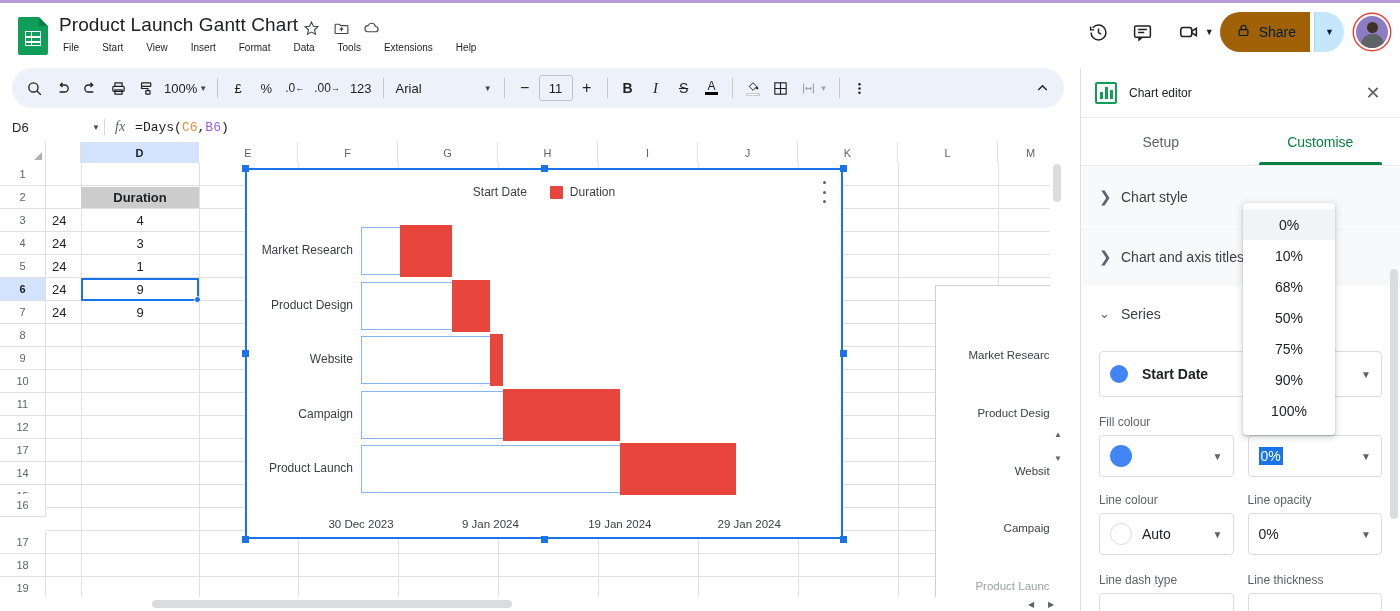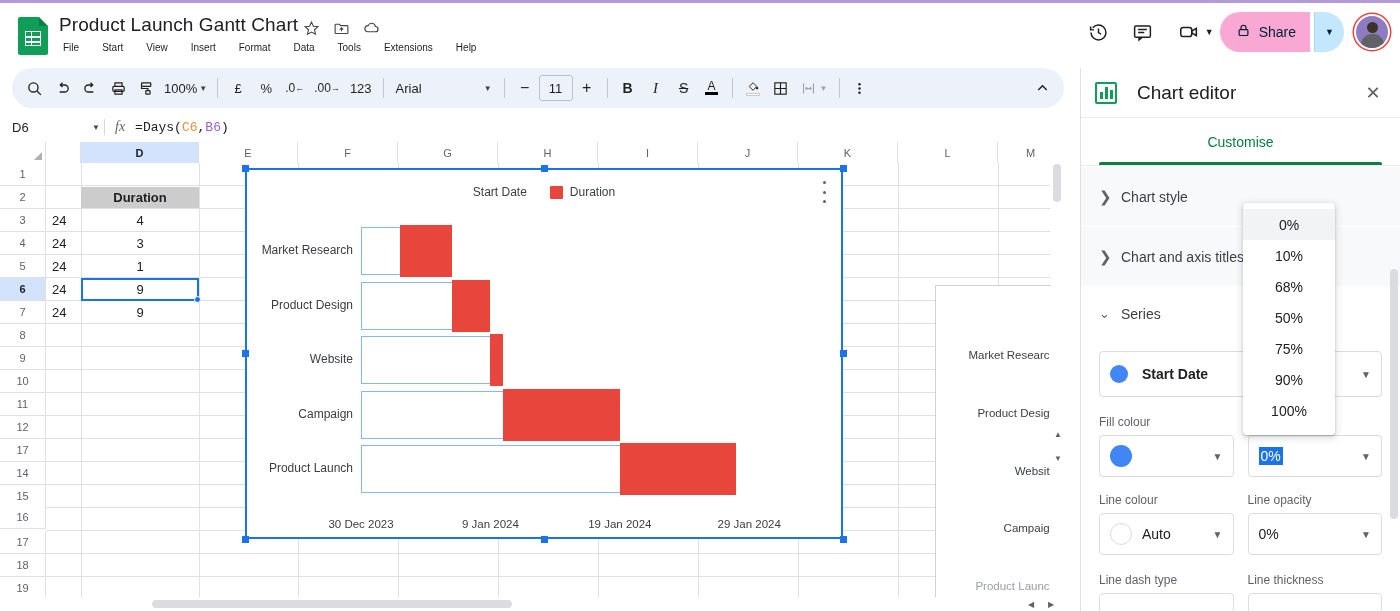--- a/index.html
+++ b/index.html
@@ -38,21 +38,21 @@
   .title-icons { position:absolute; left:303px; top:16px; display:flex; gap:13px; align-items:center;}
   .title-icons span { color:#444746; cursor:pointer; line-height:1; }
 
   .menubar { position:absolute; left:59px; top:37px; display:flex; gap:15px; }
   .menubar .mi { font-size:10px; color:#1f1f1f; padding:2px 4px; border-radius:4px; cursor:pointer;text-align:center; }
 
   .header-right { position:absolute; right:12px; top:9px; display:flex; align-items:center; gap:4px; }
   .hicon { width:40px; height:40px; border-radius:50%; display:flex; align-items:center; justify-content:center; cursor:pointer; color:#1f1f1f;}
   .meet-wrap{display:flex;align-items:center;cursor:pointer;border-radius:20px;padding:0 2px;}
   .share-btn {
-    display:flex; align-items:center; height:40px; background:#f9a8d4; border-radius:20px 0 0 20px;
+    display:flex; align-items:center; height:40px; background:#a16207; border-radius:20px 0 0 20px;
     padding:0 14px 0 16px; gap:8px; font-size:14px; color:#001d35; cursor:pointer; font-weight:500;justify-content:flex-end;
   }
   .share-caret{
     display:flex;align-items:center;justify-content:center;width:30px;height:40px;background:#c2e7ff;
     border-radius:0 20px 20px 0; cursor:pointer; border-left:1px solid #a8d5f2;
   }
   .avatar {
     width:32px; height:32px; border-radius:50%; margin-left:8px; position:relative; cursor:pointer;
     background:#8e7cc3; overflow:hidden;
     box-shadow:0 0 0 2px #fff, 0 0 0 3.5px #ea4335;
@@ -135,21 +135,21 @@
   .hscroll{position:absolute;left:0;bottom:0;width:1064px;height:14px;background:#fff;z-index:9;}
   .hthumb{position:absolute;left:152px;bottom:3px;width:360px;height:8px;background:#dadce0;border-radius:4px;}
   .sc-arrow{position:absolute;color:#5f6368;font-size:8px;cursor:pointer;}
 
   
   .editor{position:absolute;right:0;top:68px;width:320px;height:543px;background:#fff;
      border-left:1px solid #e0e0e0; z-index:20;}
   .ed-head{height:50px;display:flex;align-items:center;padding:0 14px;border-bottom:1px solid #e8eaed;}
   .ed-icon{width:22px;height:22px;border:2px solid #0f9d58;border-radius:2px;position:relative;margin-right:12px;}
   .ed-icon i{position:absolute;bottom:3px;width:2.5px;background:#0f9d58;display:block;}
-  .ed-title{font-size:19px;color:#202124;margin-left:8px;}
+  .ed-title{font-size:12px;color:#202124;}
   .ed-close{margin-left:auto;font-size:18px;color:#5f6368;cursor:pointer;width:26px;height:26px;
      display:flex;align-items:center;justify-content:center;border-radius:50%;}
   .ed-tabs{height:48px;display:flex;border-bottom:1px solid #e8eaed;}
   .ed-tab{flex:1;display:flex;align-items:center;justify-content:center;font-size:14px;color:#5f6368;cursor:pointer;position:relative;}
   .ed-tab.active{color:#0b8043;font-weight:500;}
   .ed-tab.active::after{content:"";position:absolute;bottom:0;left:18px;right:18px;height:3px;background:#0b8043;border-radius:2px 2px 0 0;}
   .ed-body{position:absolute;top:99px;left:0;right:0;bottom:0;overflow:hidden;}
   .acc-row{height:60px;display:flex;align-items:center;padding:0 18px;background:#f8f9fa;cursor:pointer;border-bottom:1px solid #fff;}
   .acc-row.white{background:#fff;}
   .chev{width:22px;font-size:15px;color:#5f6368;display:inline-block;}
@@ -405,21 +405,21 @@
         <div class="rowhead sel" style="top: 136px; height: 23px;">6</div>
         <div class="rowhead" style="top: 159px; height: 23px;">7</div>
         <div class="rowhead" style="top: 182px; height: 23px;">8</div>
         <div class="rowhead" style="top: 205px; height: 23px;">9</div>
         <div class="rowhead" style="top: 228px; height: 23px;">10</div>
         <div class="rowhead" style="top: 251px; height: 23px;">11</div>
         <div class="rowhead" style="top: 274px; height: 23px;">12</div>
         <div class="rowhead" style="top: 297px; height: 23px;">17</div>
         <div class="rowhead" style="top: 320px; height: 23px;">14</div>
         <div class="rowhead" style="top: 343px; height: 23px;">15</div>
-        <div class="rowhead" style="top: 364px; height: 23px;">16</div>
+        <div class="rowhead" style="top: 352px; height: 23px;">16</div>
         <div class="rowhead" style="top: 389px; height: 23px;">17</div>
         <div class="rowhead" style="top: 412px; height: 23px;">18</div>
         <div class="rowhead" style="top: 435px; height: 23px;">19</div>
         <div class="rowhead" style="top: 458px; height: 23px;">20</div>
       </div>
     <div id="gridlines">
         <div class="gridline-h" style="top: 43px;"></div>
         <div class="gridline-h" style="top: 66px;"></div>
         <div class="gridline-h" style="top: 89px;"></div>
         <div class="gridline-h" style="top: 112px;"></div>
@@ -537,20 +537,21 @@
     <div class="ed-head">
       <div class="ed-icon">
         <i style="left:3px;height:7px;"></i>
           <i style="left:8px;height:12px;"></i>
           <i style="left:13px;height:9px;"></i>
       </div>
       <div class="ed-title">Chart editor</div>
       <div class="ed-close">✕</div>
     </div>
     <div class="ed-tabs">
+      <div class="ed-tab">Setup</div>
       <div class="ed-tab active">Customise</div>
     </div>
     <div class="ed-body">
       <div class="acc-row">
         <span class="chev">❯</span>
         <span class="acc-lbl">Chart style</span>
       </div>
       <div class="acc-row">
         <span class="chev">❯</span>
         <span class="acc-lbl">Chart and axis titles</span>

